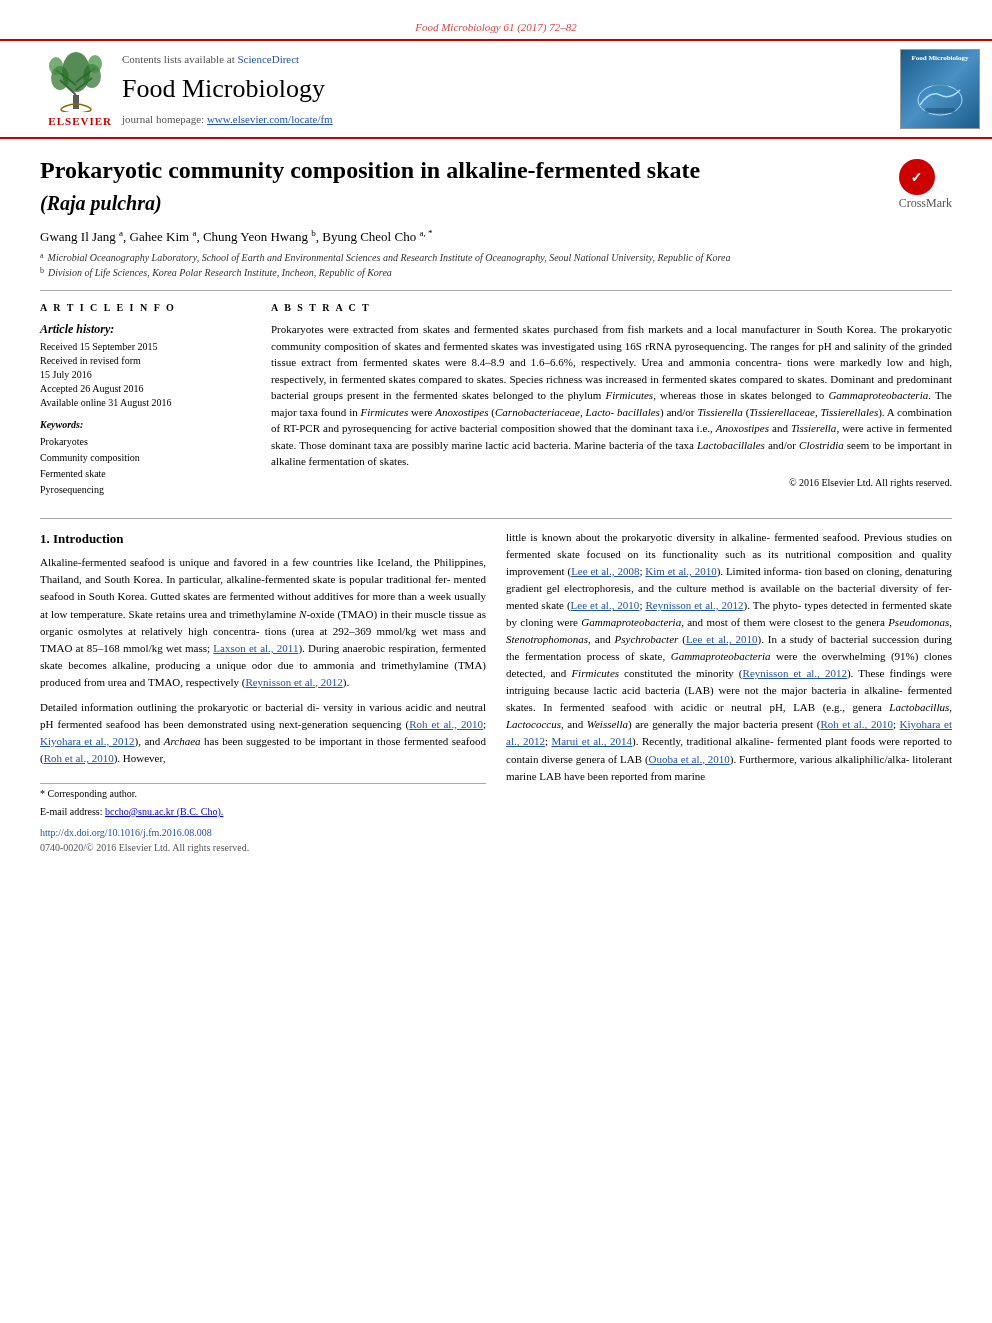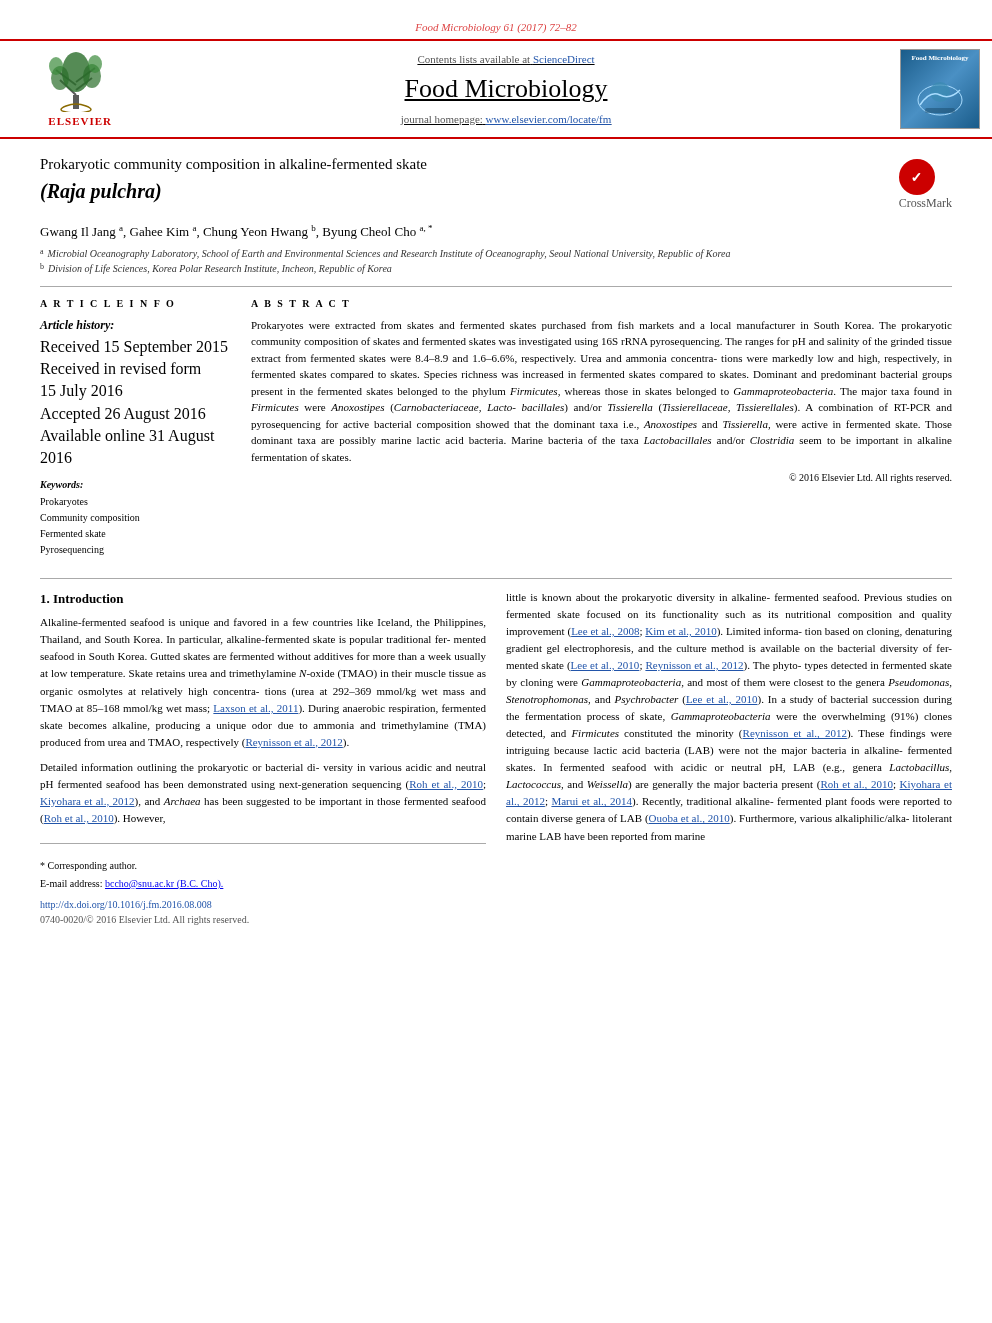--- a/index.html
+++ b/index.html
@@ -40,22 +40,20 @@
     }
     .elsevier-text {
       font-size: 11px;
       font-weight: bold;
       color: #c00;
       letter-spacing: 1px;
       margin-top: 2px;
     }
     .header-center {
       flex: 1;
-      text-align: center;
-      text-decoration: underline;
     }
     .sciencedirect-line {
       font-size: 11px;
       color: #555;
       margin-bottom: 4px;
     }
     .sciencedirect-link {
       color: #2255aa;
       text-decoration: none;
     }
@@ -101,22 +99,22 @@
       left: 0; right: 0;
     }
 
     
     .article-content {
       padding: 16px 40px;
     }
 
     
     .article-title {
-      font-size: 15px;
-      font-weight: normal;
+      font-size: 24px;
+      font-weight: bold;
       color: #000;
       margin-bottom: 2px;
       line-height: 1.3;
     }
     .article-title-italic {
       font-style: italic;
       font-weight: bold;
       font-size: 20px;
     }
 
@@ -182,21 +180,21 @@
     
     .divider {
       border: none;
       border-top: 1px solid #aaa;
       margin: 10px 0;
     }
 
     
     .two-col {
       display: flex;
-      gap: 16px;
+      gap: 36px;
       margin-bottom: 12px;
     }
     .article-info-col {
       width: 195px;
       flex-shrink: 0;
       font-size: 10px;
     }
     .abstract-col {
       flex: 1;
       font-size: 11px;
@@ -214,21 +212,21 @@
     .info-group {
       margin-bottom: 8px;
     }
     .info-title {
       font-weight: bold;
       font-style: italic;
       font-size: 12px;
       margin-bottom: 2px;
     }
     .info-text {
-      font-size: 16px;
+      font-size: 10px;
       color: #000;
       line-height: 1.4;
     }
 
     .keywords-title {
       font-weight: bold;
       font-style: italic;
       font-size: 10px;
       margin-bottom: 2px;
     }
@@ -279,21 +277,21 @@
       margin-bottom: 8px;
       color: #000;
     }
     .body-text .italic { font-style: italic; }
     .body-text .link { color: #2255aa; }
 
     
     .footnote-section {
       margin-top: 16px;
       border-top: 1px solid #aaa;
-      padding-top: 14px;
+      padding-top: 2px;
       font-size: 10px;
       color: #000;
     }
     .footnote-line {
       margin-bottom: 3px;
     }
     .doi-line {
       color: #2255aa;
       font-size: 10px;
       margin-top: 6px;

